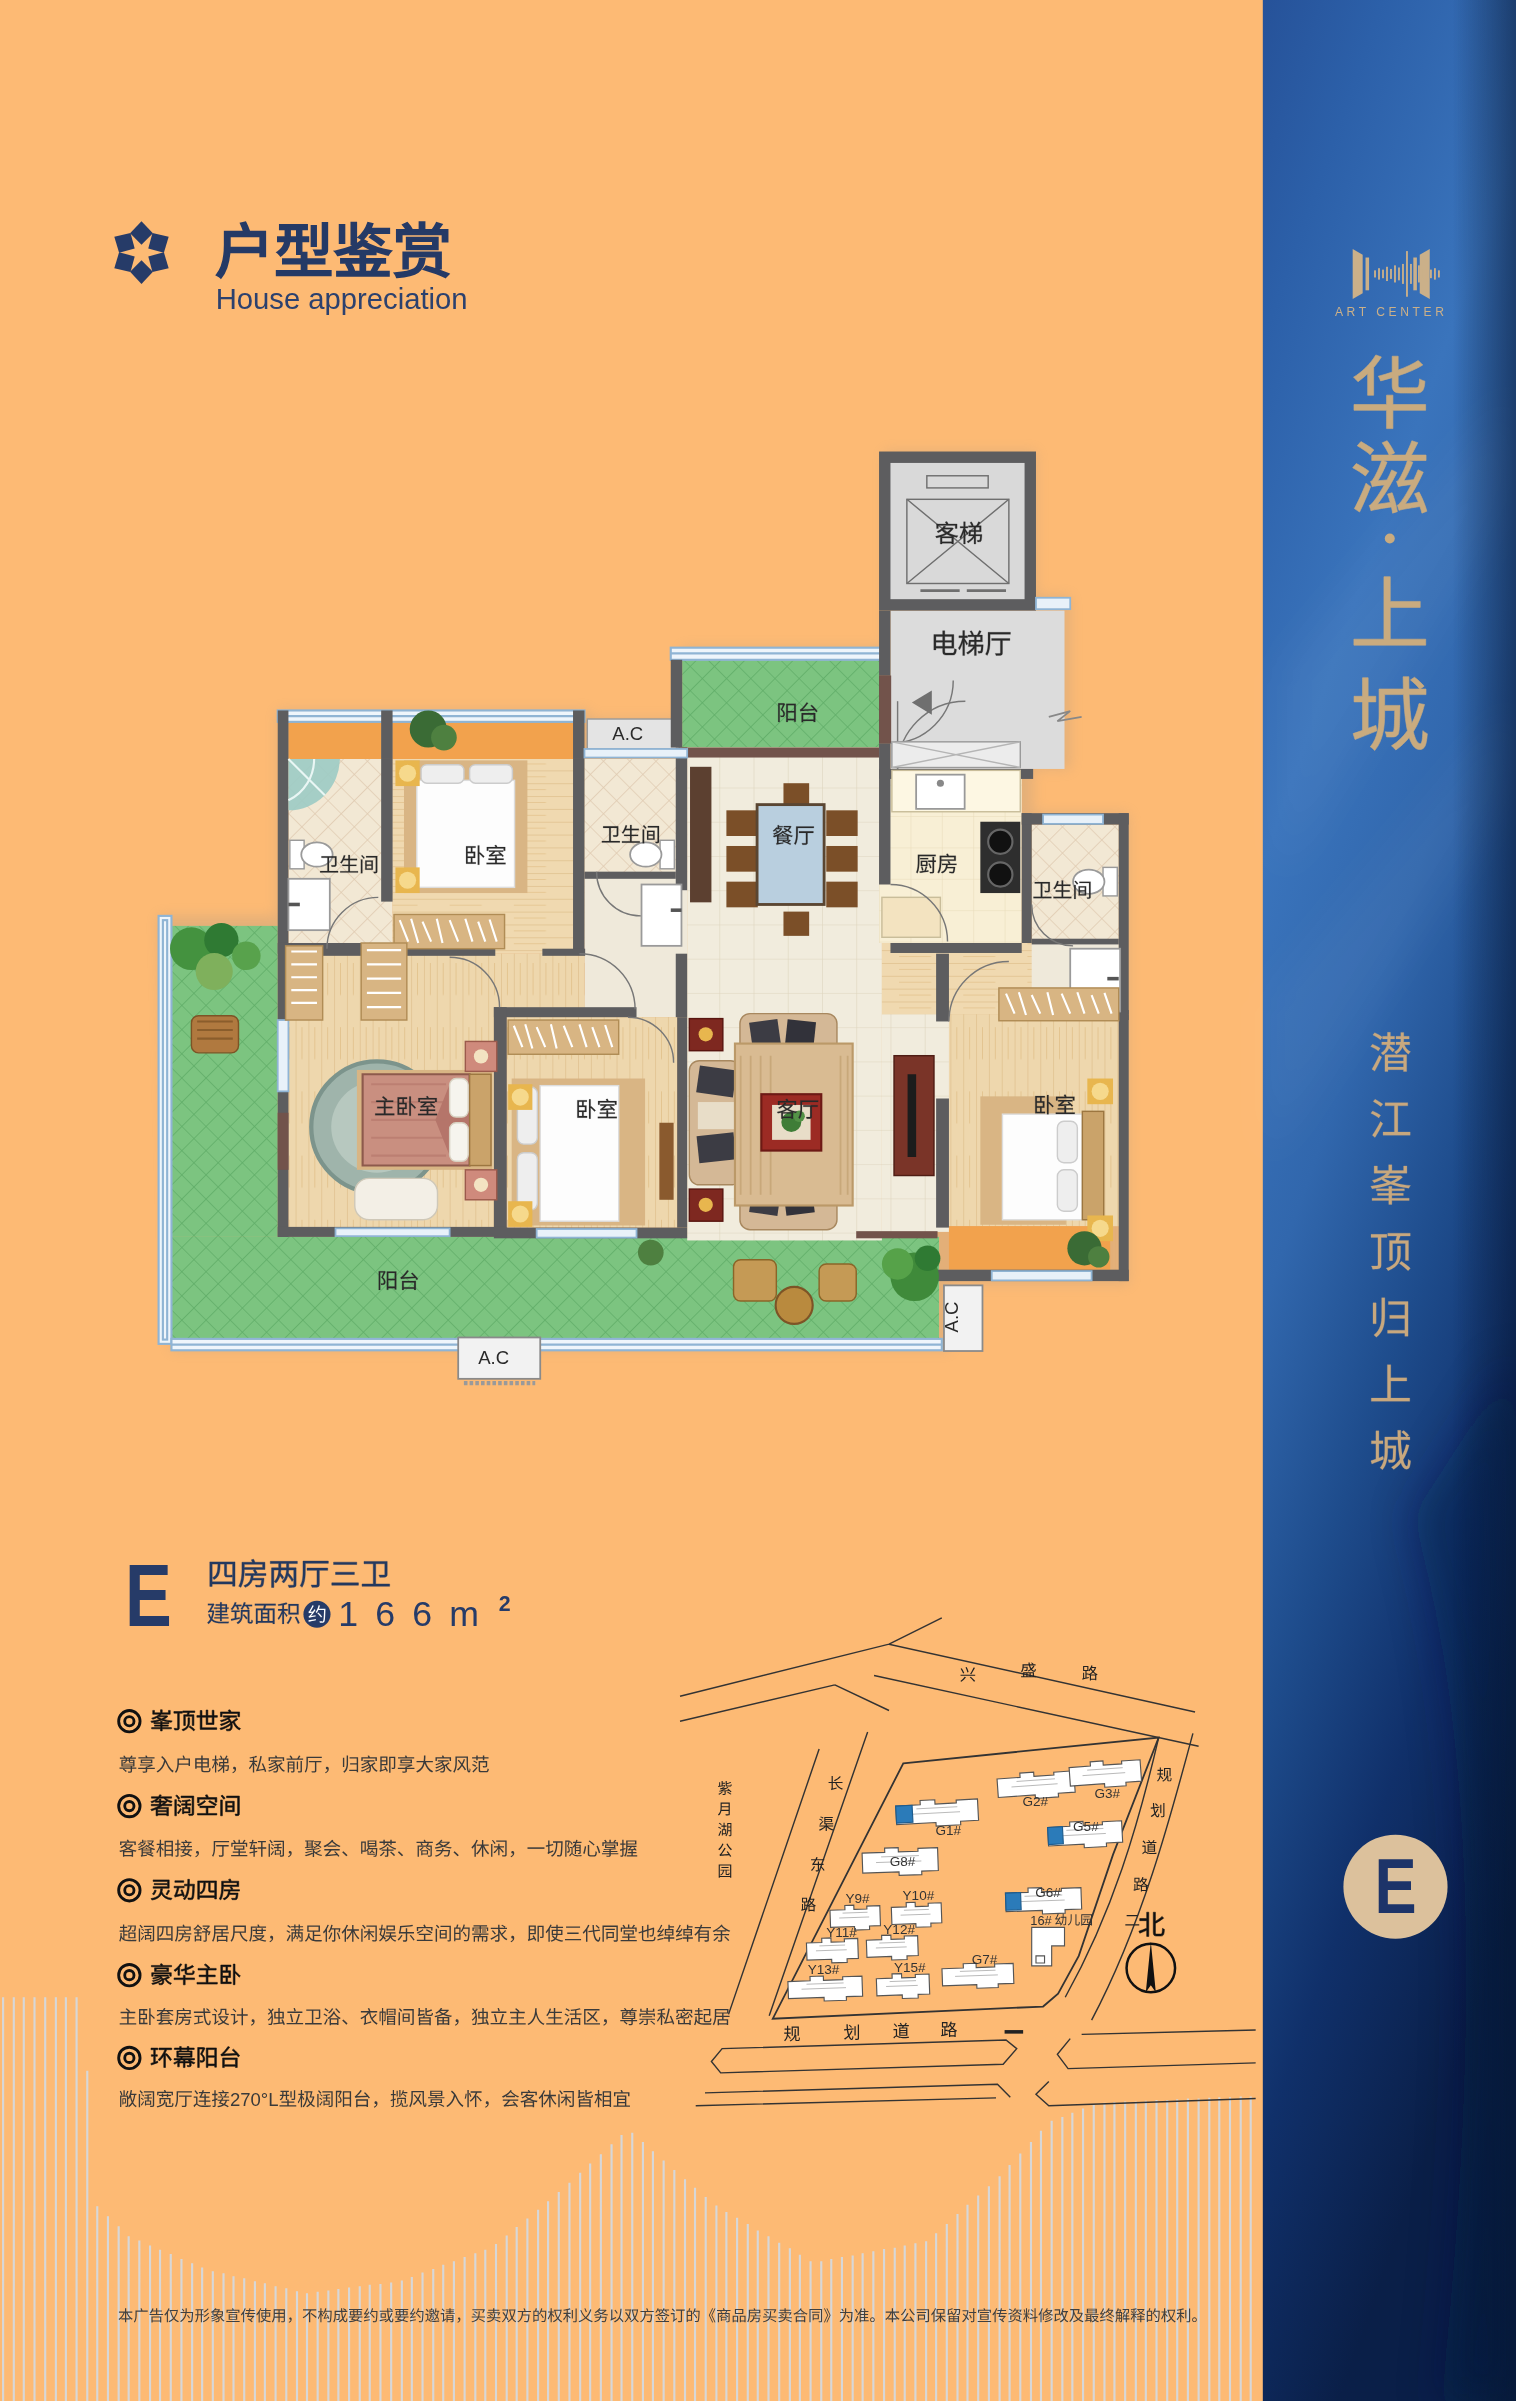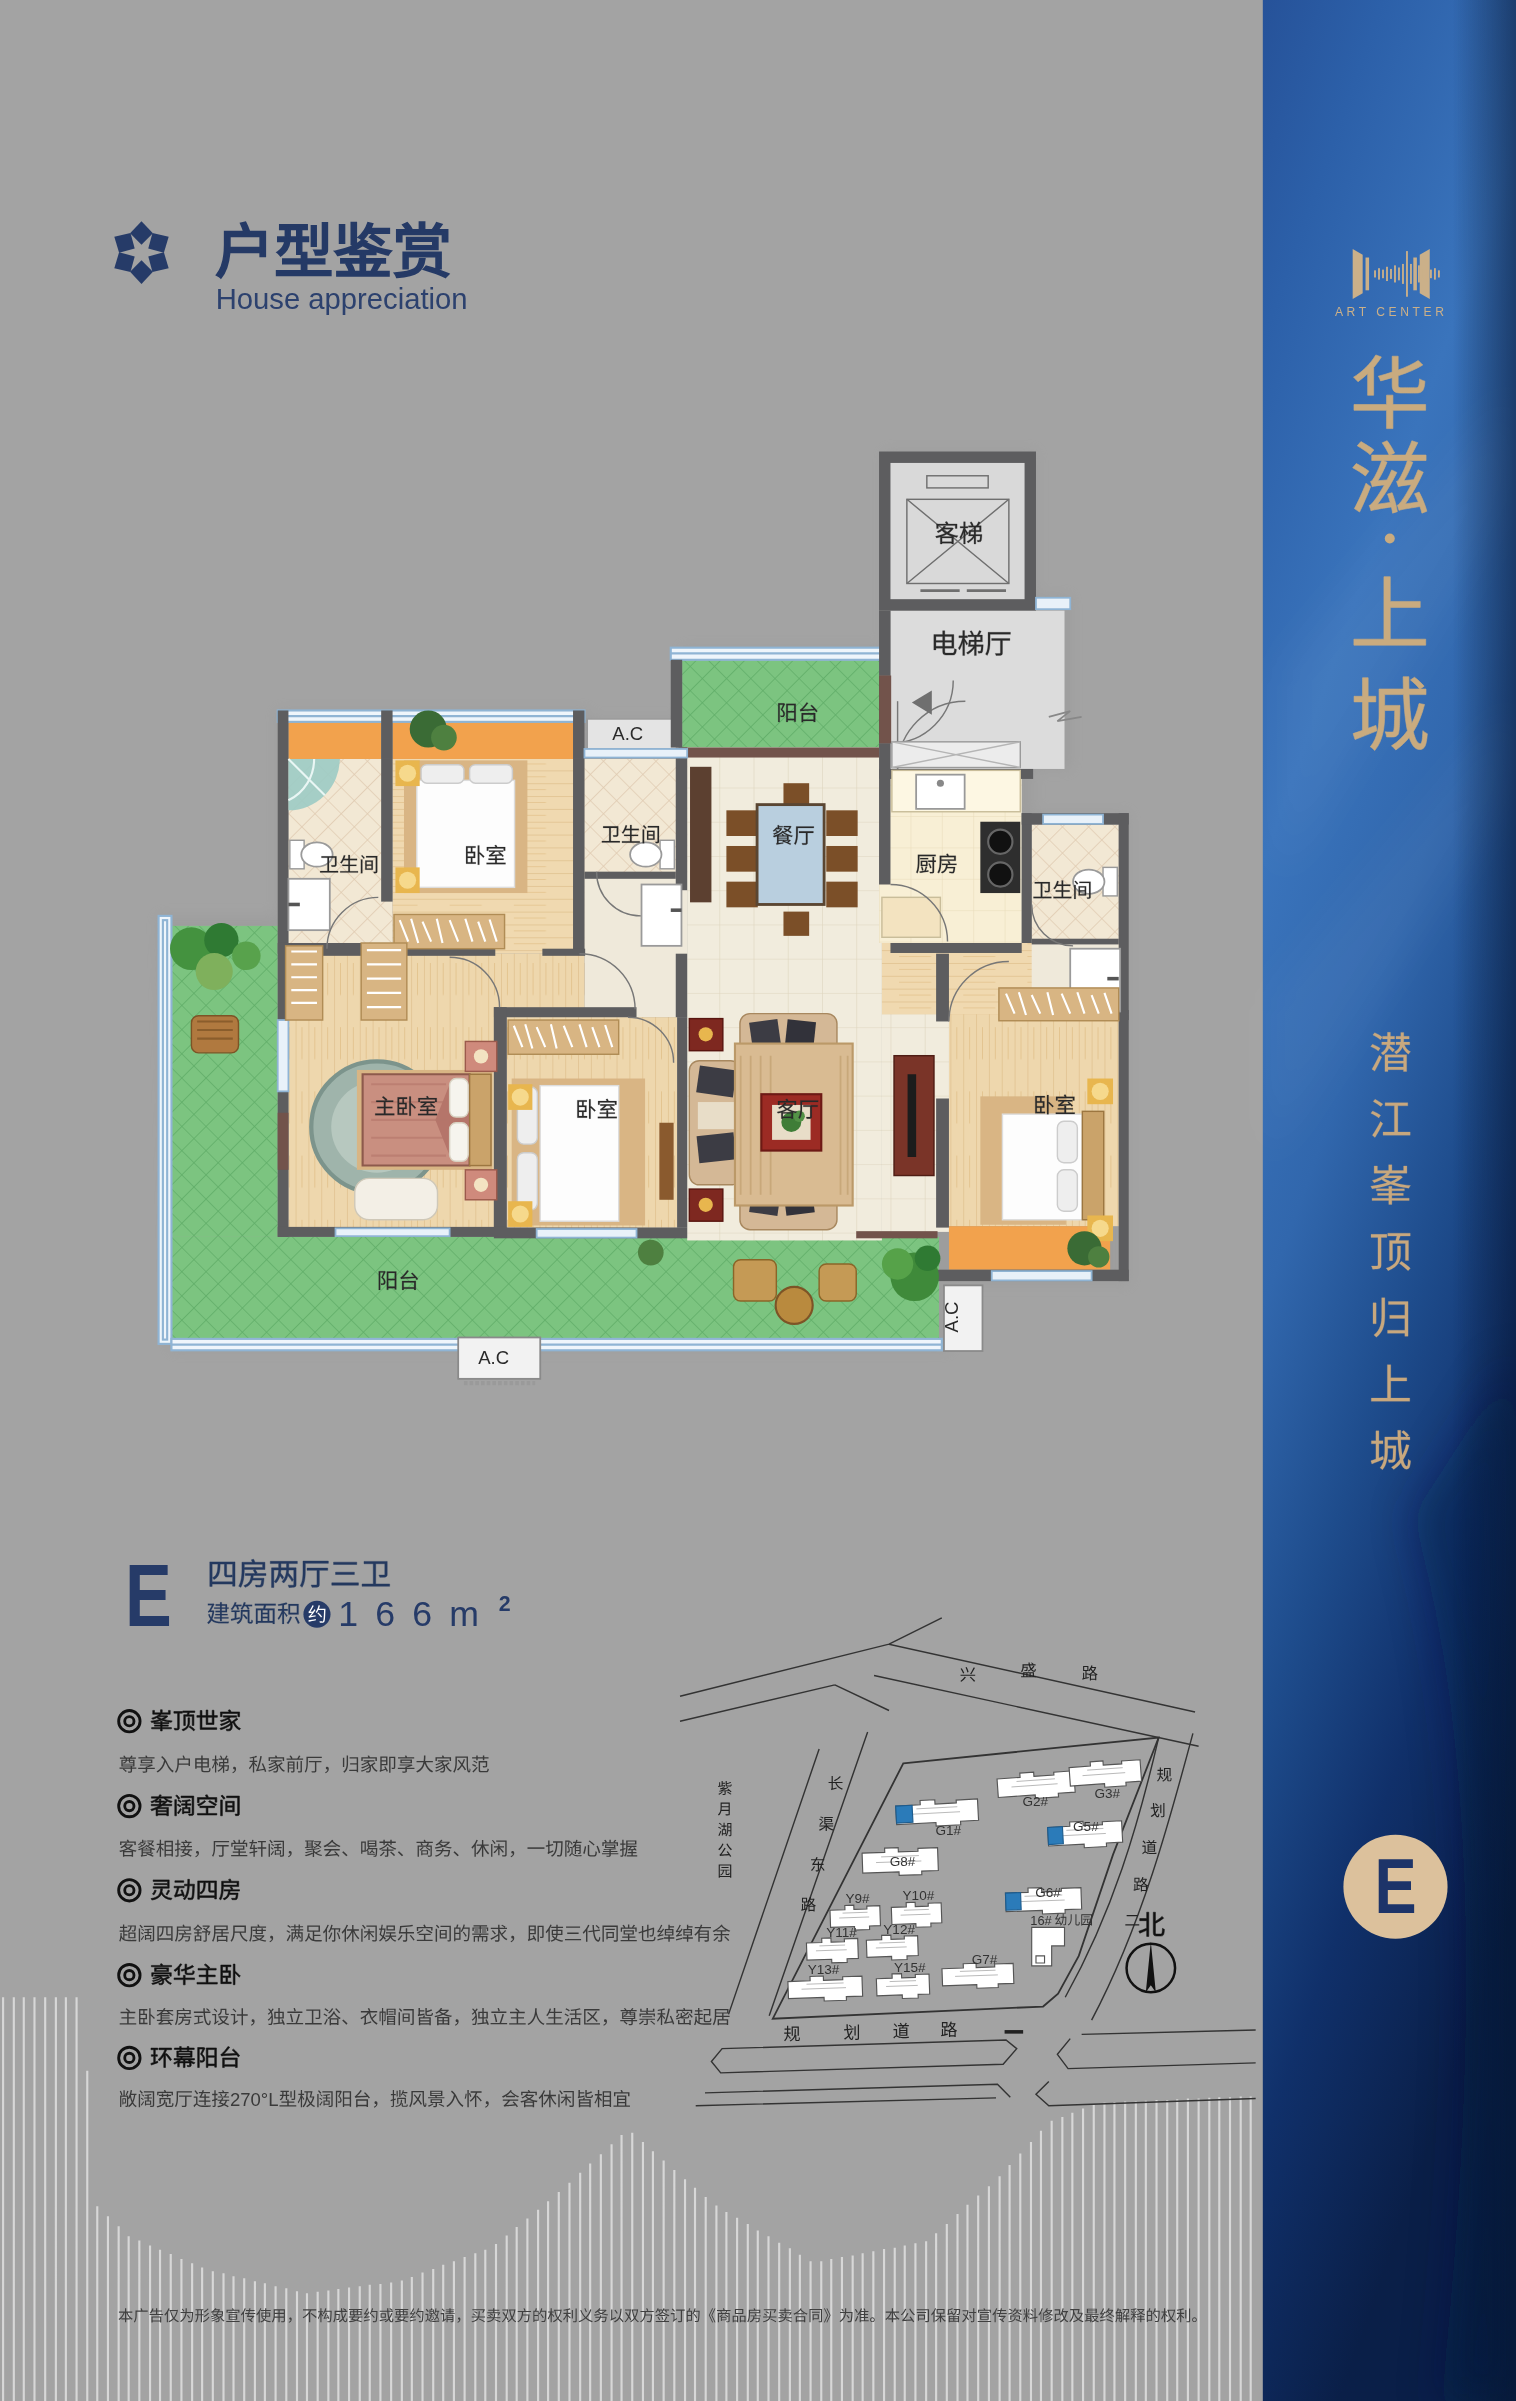--- a/index.html
+++ b/index.html
@@ -1,12 +1,12 @@
 <!DOCTYPE html>
-<html style="font-size:11.4px"><head><meta charset="utf-8"><style>html,body{margin:0;padding:0;background:#fbfbfa;} #pg{position:relative;width:1517px;height:2401px;overflow:hidden;background:#a3a3a3;font-family:"Liberation Sans",sans-serif;}</style></head><body>
+<html style="font-size:11.4px"><head><meta charset="utf-8"><style>html,body{margin:0;padding:0;background:#fbfbfa;} #pg{position:relative;width:1517px;height:2401px;overflow:hidden;background:#fdba74;font-family:"Liberation Sans",sans-serif;}</style></head><body>
 <div id="pg"><svg width="1517" height="2401" viewBox="0 0 2126 3366">
       <defs>
 <linearGradient id="bannerG" x1="0" y1="0" x2="0.3" y2="1">
  <stop offset="0" stop-color="#265299"></stop>
           <stop offset="0.13" stop-color="#2c60a9"></stop>
  <stop offset="0.33" stop-color="#3a74bc"></stop>
           <stop offset="0.5" stop-color="#3167ad"></stop>
  <stop offset="0.66" stop-color="#1e4c8c"></stop>
           <stop offset="0.82" stop-color="#10306a"></stop>
  <stop offset="1" stop-color="#0a1f48"></stop>

